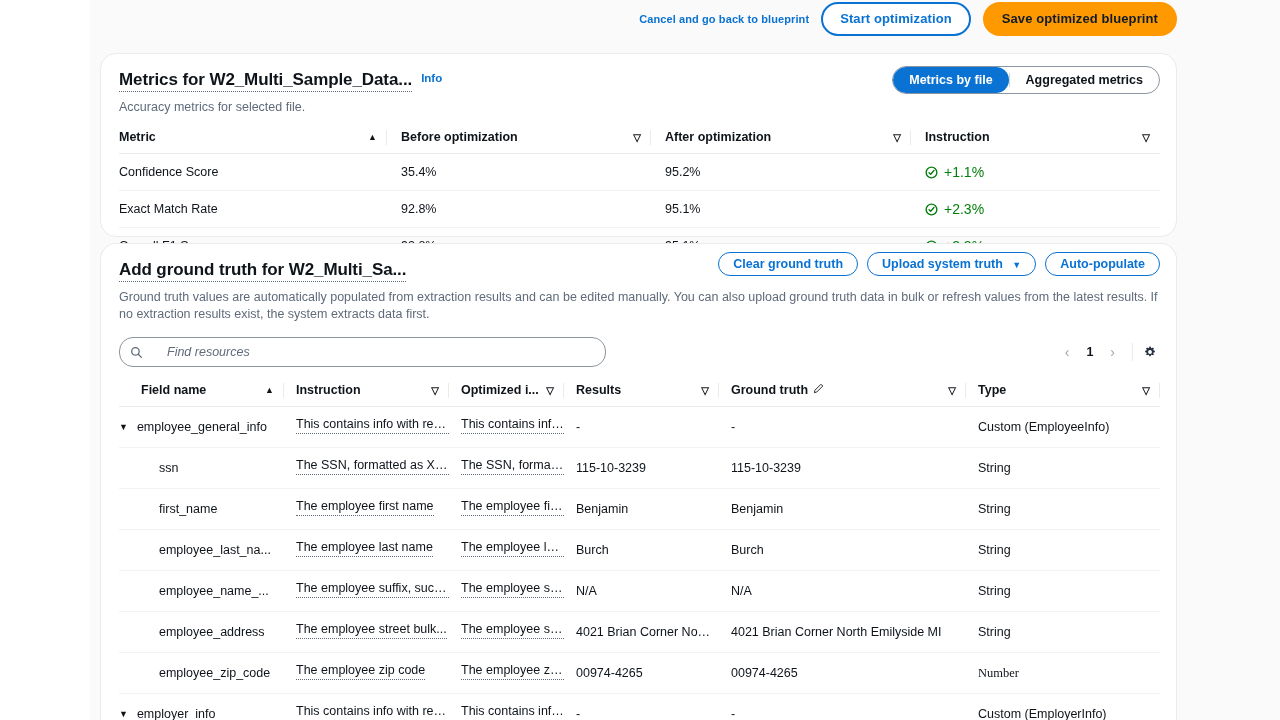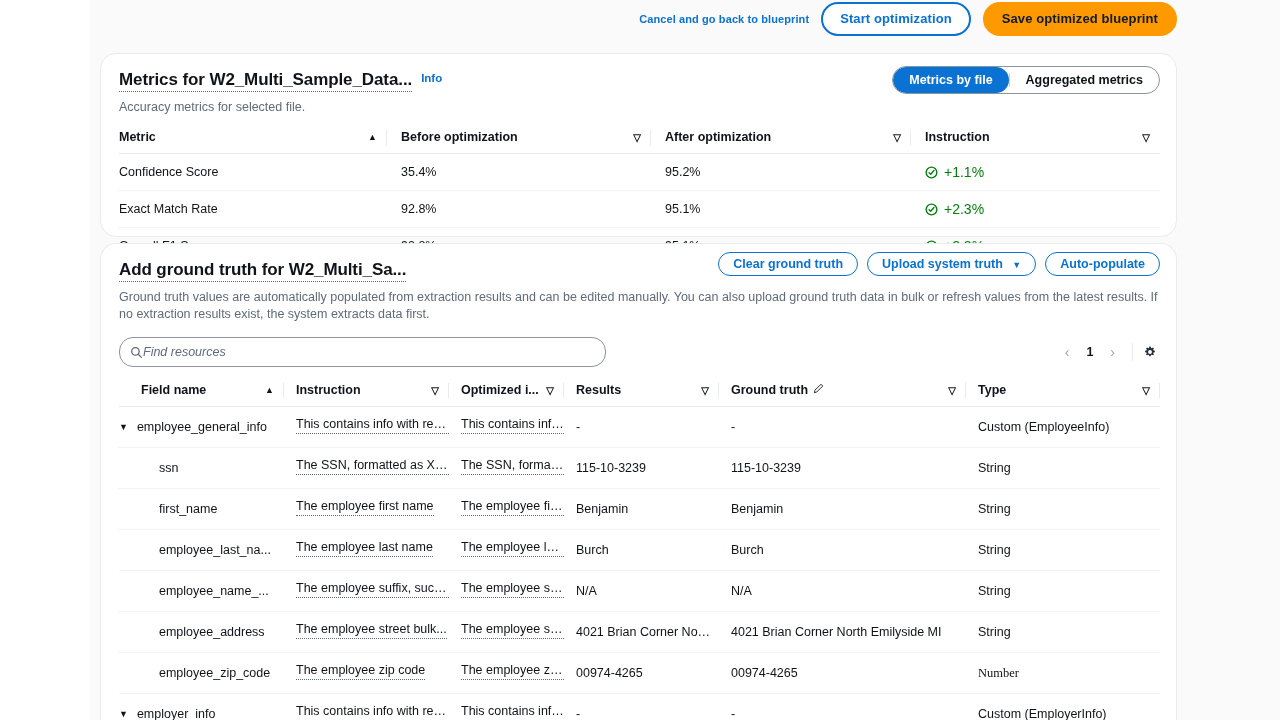--- a/index.html
+++ b/index.html
@@ -103,21 +103,21 @@
   #metrics-table col.c3 { width: 260px; }
   #metrics-table col.c4 { width: 249px; }
   #metrics-table tr:last-child td { border-bottom: none; }
   .improve { color: #037f0c; display: flex; align-items: center; gap: 6px; font-size: 14px; }
   .check-circle { flex: none; }
 
   
   .gt-toolbar { display: flex; align-items: center; justify-content: space-between; padding: 14px 18px 8px 18px; }
   .search-box {
     width: 487px; height: 30px; border: 1px solid #8c96a0; border-radius: 14px;
-    display: flex; align-items: center; gap: 0; padding: 0 10px; background: #fff;
+    display: flex; align-items: center; gap: 24px; padding: 0 10px; background: #fff;
   }
   .search-ph { font-size: 12.5px; color: #5f6b7a; font-style: italic; }
   .pager { display: flex; align-items: center; gap: 2px; }
   .pg-arrow { font-size: 14px; color: #9ba7b4; padding: 3px 8px; cursor: pointer; }
   .pg-num { font-size: 12.5px; font-weight: 700; color: #0f141a; padding: 3px 7px; cursor: pointer; }
   .pg-div { width: 1px; height: 18px; background: #e9ebed; margin: 0 7px; }
   .gear { cursor: pointer; display: flex; align-items: center; }
 
   #gt-table-wrap { padding: 0 18px; }
   #gt-table col.g1 { width: 165px; }

